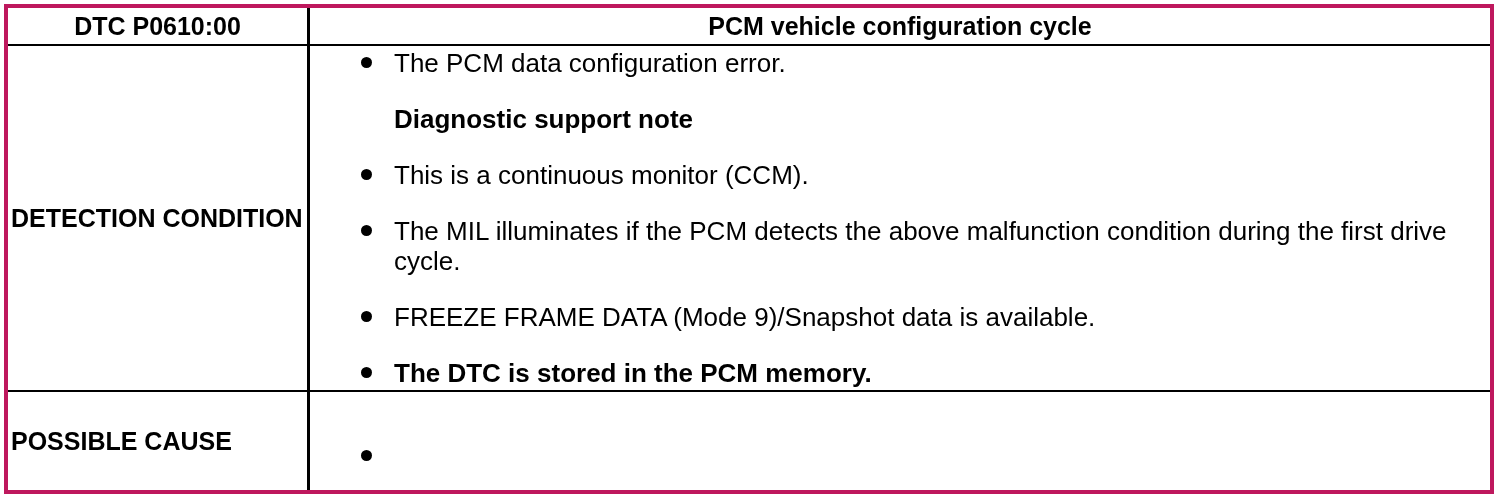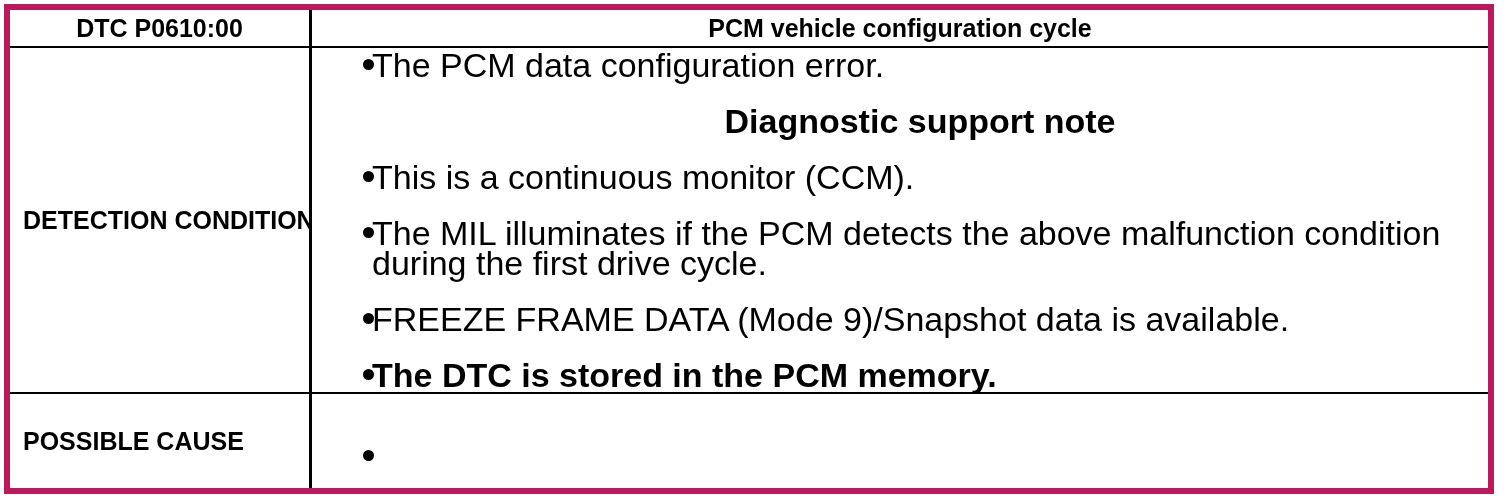--- a/index.html
+++ b/index.html
@@ -7,60 +7,60 @@
     width: 1504px; height: 500px;
     background: #ffffff;
     font-family: "Liberation Sans", sans-serif;
     color: #000000;
     overflow: hidden;
   }
   .dtc-table {
     position: absolute;
     left: 4px; top: 4px;
     width: 1490px; height: 490px;
-    border: 6px solid #be185d;
+    border: 4px solid #be185d;
     background: #ffffff;
     display: grid;
     grid-template-columns: 302px 1fr;
     grid-template-rows: 38px 346px 1fr;
   }
   .cell { background: #ffffff; }
   .col-divider { border-right: 3px solid #000000; }
   .row-divider { border-bottom: 2px solid #000000; }
   .header-cell {
     display: flex; align-items: center; justify-content: center;
     font-weight: bold; font-size: 25px; line-height: 28px;
     white-space: nowrap;
   }
   .label-cell {
     display: flex; align-items: center; justify-content: flex-start;
     font-weight: bold; font-size: 25px; line-height: 28px;
-    padding-left: 13px;
+    padding-left: 3px;
     white-space: nowrap;
     overflow: hidden;
   }
   .content-cell {
     display: flex; flex-direction: column; justify-content: center;
     padding: 4px 20px 4px 0;
   }
   .item {
     position: relative;
     margin: 0 0 26px 0;
-    padding-left: 60px;
-    font-size: 34px; line-height: 30px;
+    padding-left: 84px;
+    font-size: 26px; line-height: 30px;
   }
   .item:last-child { margin-bottom: 0; font-weight: bold; }
   .dot {
     position: absolute;
     left: 51px; top: 9px;
     width: 11px; height: 11px;
     border-radius: 50%;
     background: #000000;
   }
-  .heading { font-weight: bold; text-align: center; }
+  .heading { font-weight: bold; }
 </style>
 </head>
 <body>
 
 <div class="dtc-table">
 
   <div class="cell header-cell col-divider row-divider">DTC P0610:00</div>
   <div class="cell header-cell row-divider">PCM vehicle configuration cycle</div>
 
   <div class="cell label-cell col-divider row-divider">DETECTION CONDITION</div>

